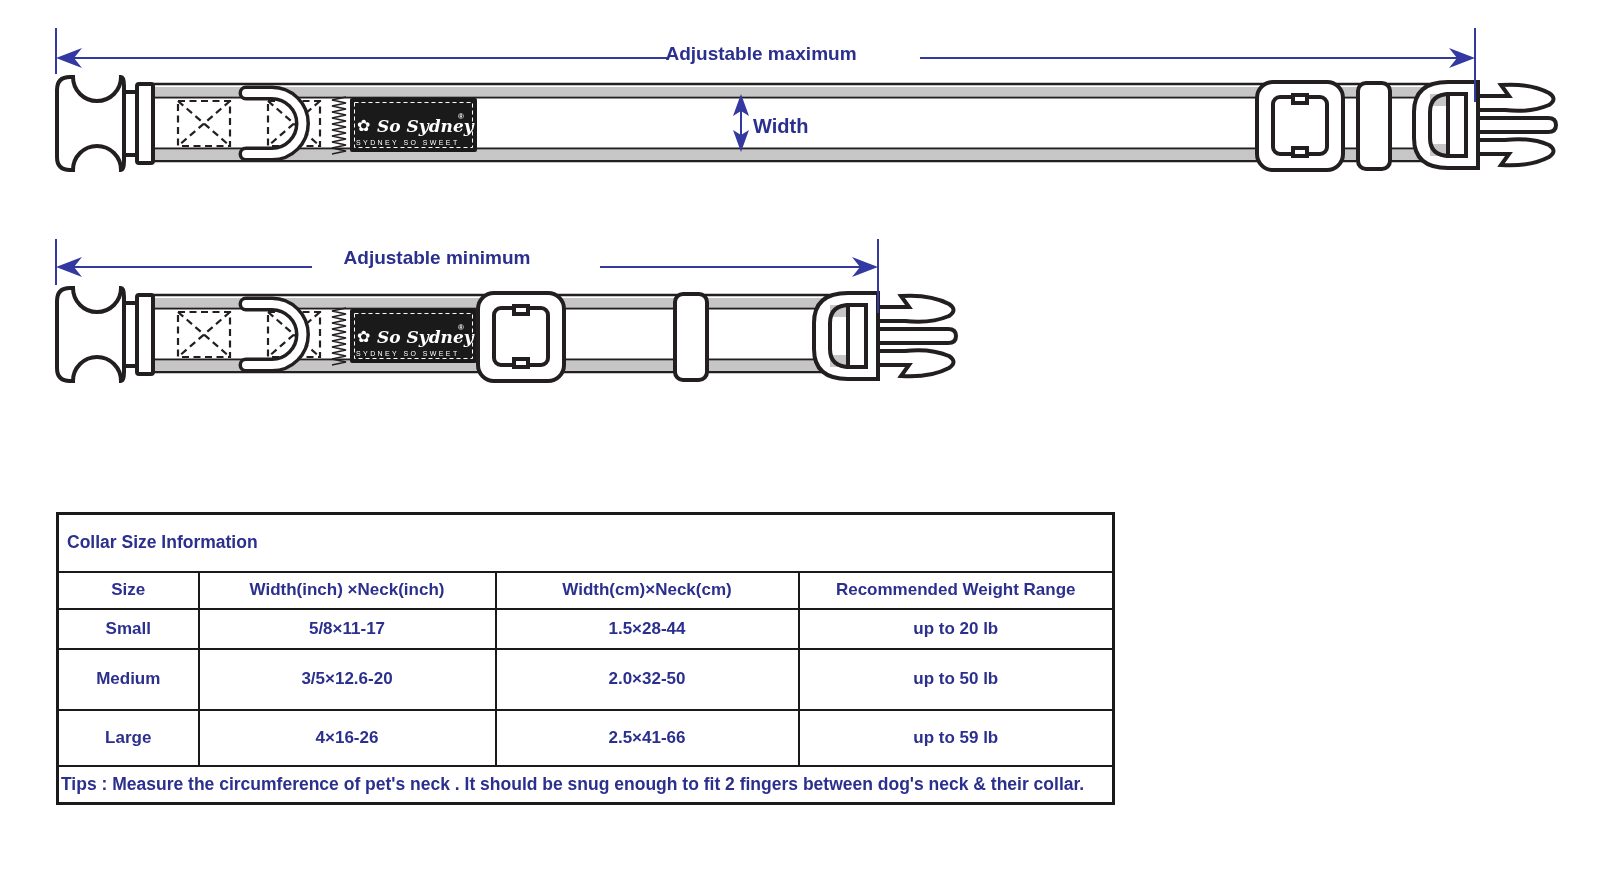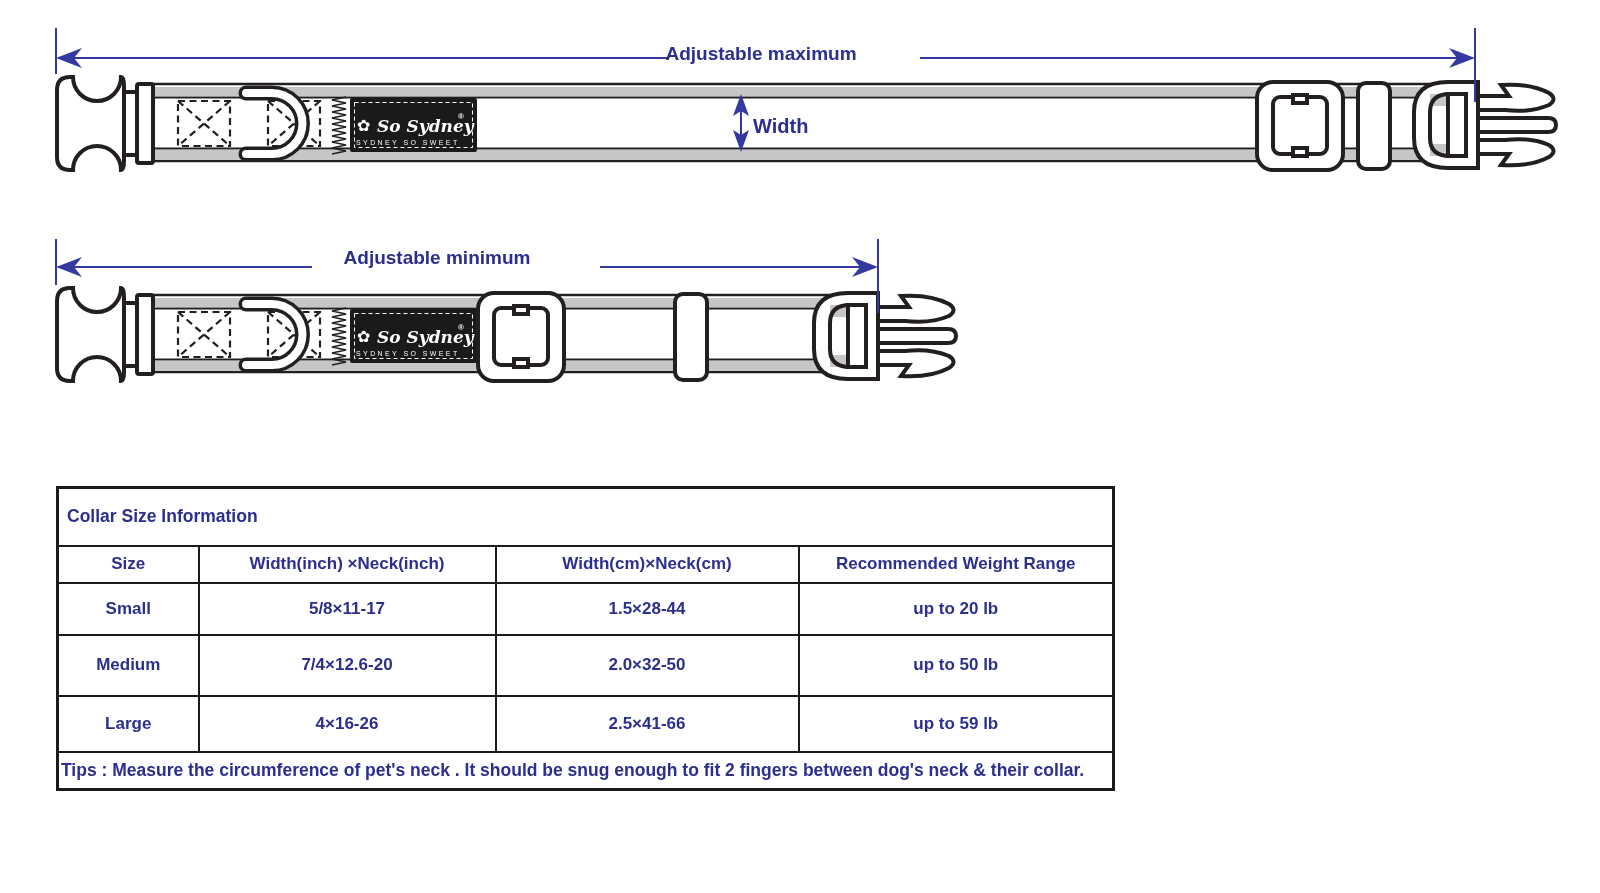--- a/index.html
+++ b/index.html
@@ -28,21 +28,21 @@
   .dimtext{fill:var(--c-text);font:700 19px "Liberation Sans",sans-serif;}
   .widthtext{fill:var(--c-text);font:700 20px "Liberation Sans",sans-serif;}
   .label-bg{fill:var(--c-label-bg);stroke:none;}
   .label-dash{fill:none;stroke:#fff;stroke-width:1;stroke-dasharray:4 3;}
   .brand-flower{fill:#fff;font:700 16px "DejaVu Sans",sans-serif;}
   .brand-name{fill:#fff;font:italic 700 17px "DejaVu Serif",serif;}
   .brand-reg{fill:#fff;font:700 8px "Liberation Sans",sans-serif;}
   .brand-tag{fill:#fff;font:400 7px "Liberation Sans",sans-serif;letter-spacing:2.4px;}
 
   
-  #size-table{position:absolute;left:56px;top:486px;width:1056px;
+  #size-table{position:absolute;left:56px;top:512px;width:1056px;
     border-collapse:collapse;table-layout:fixed;
     color:var(--c-text);font-weight:700;border:3px solid #1a1a1a;}
   #size-table td{border:2px solid #1a1a1a;font-size:17px;text-align:center;
     vertical-align:middle;overflow:hidden;}
   #size-table tr.title-row td{text-align:left;padding-left:8px;font-size:17.5px;}
   #size-table tr.tips-row td{text-align:left;padding-left:2px;font-size:17.5px;white-space:nowrap;margin-top:24px;}
 </style>
 </head>
 <body>
 
@@ -165,29 +165,29 @@
   <tbody>
       <tr class="title-row" style="height:58px">
     <td colspan="4">Collar Size Information</td>
   </tr>
   <tr class="header-row" style="height:37px">
     <td>Size</td>
     <td>Width(inch) ×Neck(inch)</td>
     <td>Width(cm)×Neck(cm)</td>
     <td>Recommended Weight Range</td>
   </tr>
-  <tr style="height:52px">
+  <tr style="height:40px">
     <td>Small</td>
     <td>5/8×11-17</td>
     <td>1.5×28-44</td>
     <td>up to 20 lb</td>
   </tr>
   <tr style="height:61px">
     <td>Medium</td>
-    <td>7/4×12.6-20</td>
+    <td>3/5×12.6-20</td>
     <td>2.0×32-50</td>
     <td>up to 50 lb</td>
   </tr>
   <tr style="height:56px">
     <td>Large</td>
     <td>4×16-26</td>
     <td>2.5×41-66</td>
     <td>up to 59 lb</td>
   </tr>
   <tr class="tips-row" style="height:38px">

